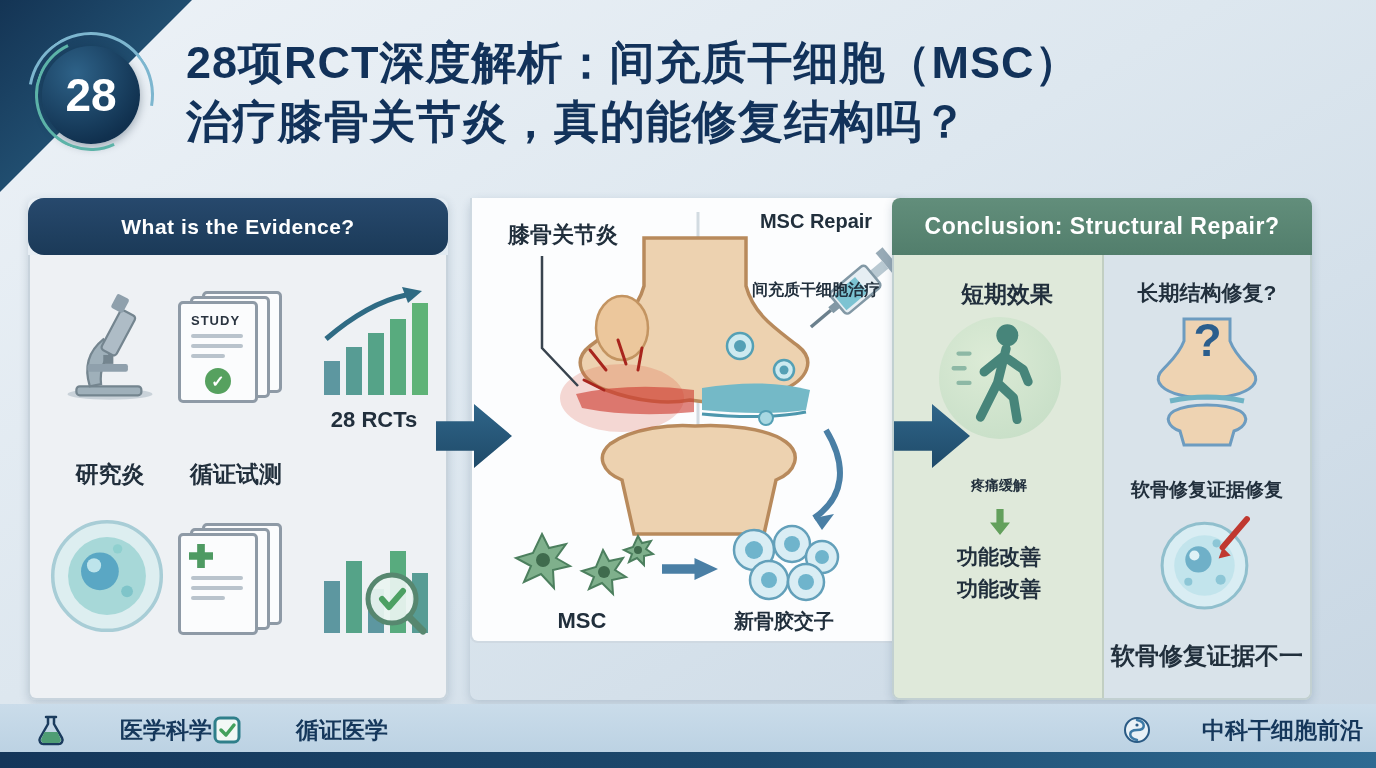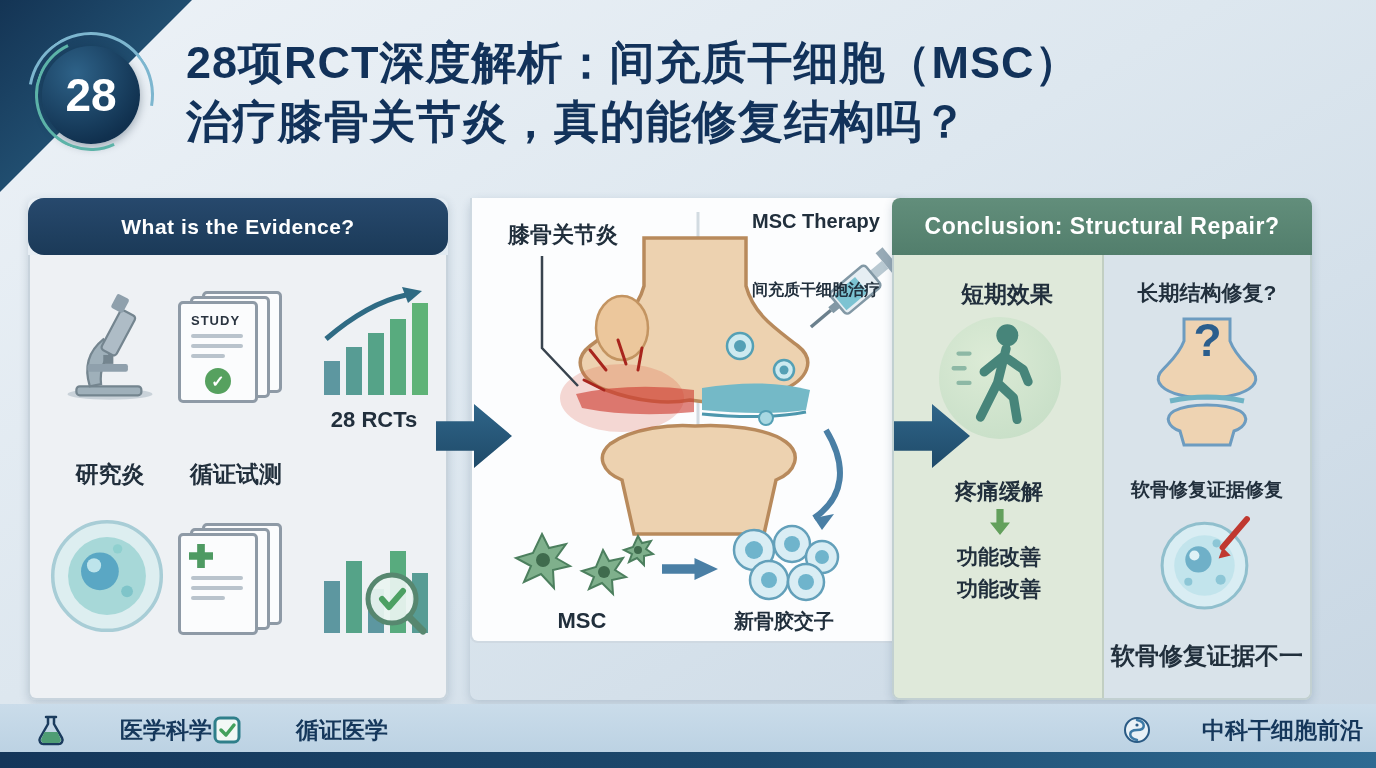--- a/index.html
+++ b/index.html
@@ -215,21 +215,21 @@
             <rect x="-5" y="1" width="10" height="16" fill="#b9c9d2"></rect>
             <rect x="-14" y="17" width="28" height="46" rx="4" fill="#e6eef3" stroke="#8298a5" stroke-width="2.5"></rect>
             <rect x="-10" y="32" width="20" height="28" fill="#7cc3d2"></rect>
             <rect x="-4" y="63" width="8" height="9" fill="#8298a5"></rect>
             <line x1="0" y1="72" x2="0" y2="98" stroke="#6b808d" stroke-width="3.5"></line>
           </g>
         </svg>
       </span>
 
       <div class="cap" style="left:16px;top:22px;width:150px;font-size:22px;text-align:center;">膝骨关节炎</div>
-      <div class="cap" style="left:258px;top:12px;width:172px;font-size:20px;">MSC Therapy</div>
+      <div class="cap" style="left:258px;top:12px;width:172px;font-size:20px;">MSC Repair</div>
       <div class="cap" style="left:258px;top:38px;width:172px;font-size:16px;margin-top:44px;">间充质干细胞治疗</div>
 
       <span class="abs" style="left:296px;top:228px;width:90px;height:112px;">
         <svg width="90" height="112" viewBox="0 0 90 112">
           <path d="M58 4 C80 40 76 72 46 92" stroke="#4a7fa5" stroke-width="6" fill="none"></path>
           <path d="M46 92 l20 -4 l-12 16 z" fill="#4a7fa5"></path>
         </svg>
       </span>
 
       <span class="abs" style="left:36px;top:330px;width:150px;height:80px;">
@@ -278,21 +278,21 @@
 
       <div class="col col-short">
         <div class="cap" style="left:0;top:24px;width:226px;font-size:23px;">短期效果</div>
         <div class="person-circle">
           <svg width="122" height="122" viewBox="0 0 100 100">
             <circle cx="56" cy="15" r="9" fill="#47857a"></circle>
             <path d="M55 26 L48 54 M48 54 L34 82 M48 54 L61 66 L64 84 M53 32 L37 45 M53 32 L69 43 L73 53" stroke="#47857a" stroke-width="7.5" fill="none" stroke-linecap="round" stroke-linejoin="round"></path>
             <path d="M16 30 h9 M12 42 h9 M16 54 h9" stroke="#8db8a5" stroke-width="3.5" stroke-linecap="round"></path>
           </svg>
         </div>
-        <div class="cap" style="left:0;top:222px;width:210px;font-size:22px;">疼痛缓解</div>
+        <div class="cap" style="left:0;top:222px;width:210px;font-size:14px;">疼痛缓解</div>
         <div class="down-arrow" style="left:96px;top:254px;width:20px;height:26px;"></div>
         <div class="cap" style="left:0;top:288px;width:210px;font-size:21px;">功能改善</div>
         <div class="cap" style="left:0;top:320px;width:210px;font-size:21px;">功能改善</div>
       </div>
 
       <div class="col col-long">
         <div class="cap" style="left:0;top:24px;width:206px;font-size:21px;">长期结构修复?</div>
 
         <span class="abs" style="left:46px;top:56px;width:115px;height:136px;">
           <svg width="115" height="136" viewBox="0 0 115 136">

